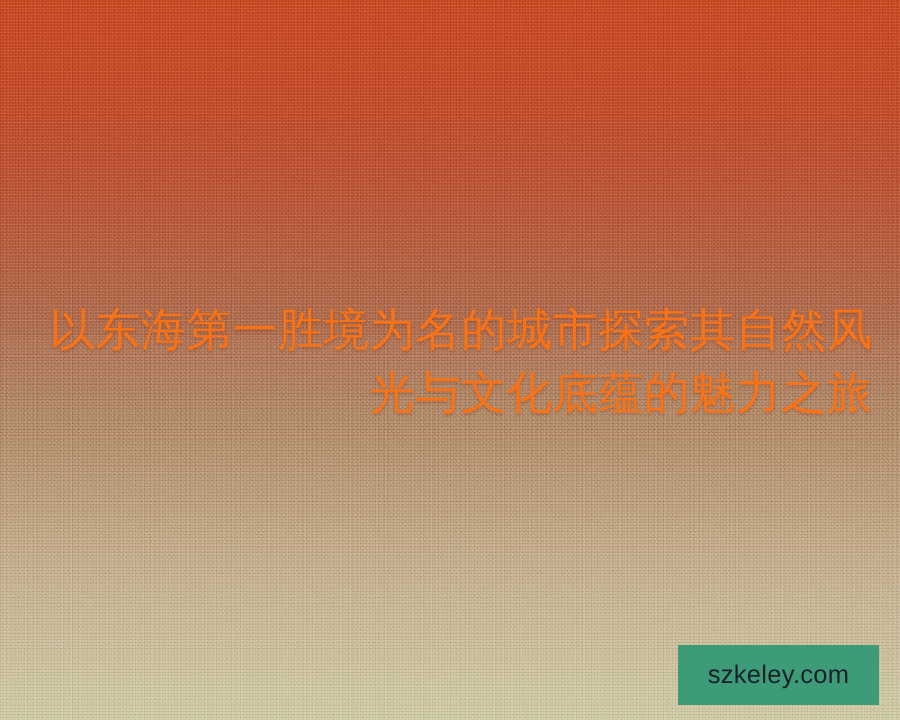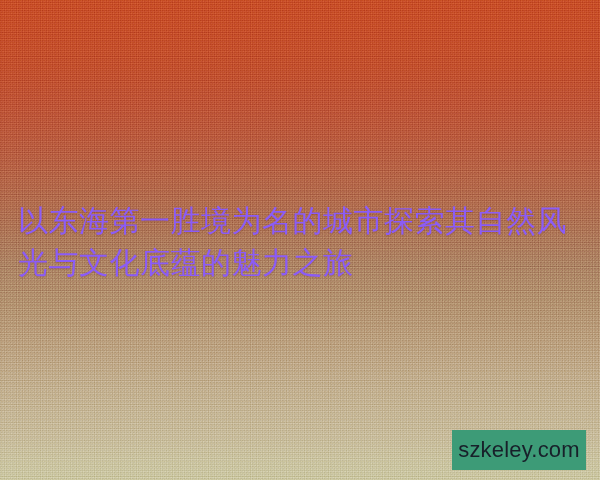--- a/index.html
+++ b/index.html
@@ -56,22 +56,22 @@
       repeating-linear-gradient(0deg, rgba(255,255,255,.35) 0 1px, rgba(0,0,0,.20) 1px 2px),
       repeating-linear-gradient(90deg, rgba(0,0,0,.22) 0 1px, rgba(255,255,255,.30) 1px 2px);
   }
 
   
   .headline {
     position: absolute;
     left: 0;
     right: 0;
     top: 200px;
-    text-align: left;
-    color: #8b5cf6;
+    text-align: right;
+    color: #f97316;
     font-size: 30px;
     line-height: 42px;
     letter-spacing: 0.5px;
     font-weight: 400;
     padding: 0 18px;
     box-sizing: border-box;
     white-space: normal;
     text-shadow: 0 1px 2px rgba(120,45,20,0.28);
   }
 
@@ -82,21 +82,21 @@
     top: 430px;
     width: 134px;
     height: 40px;
     background: #3d9b77;
     display: flex;
     align-items: center;
     justify-content: center;
   }
   .watermark-text {
     color: #18202a;
-    font-size: 22px;
+    font-size: 17px;
     letter-spacing: 0.2px;
     font-weight: 400;
     font-family: "Liberation Sans", "DejaVu Sans", sans-serif;
   }
 </style>
 </head>
 <body>
 
 <div id="canvas">
 

